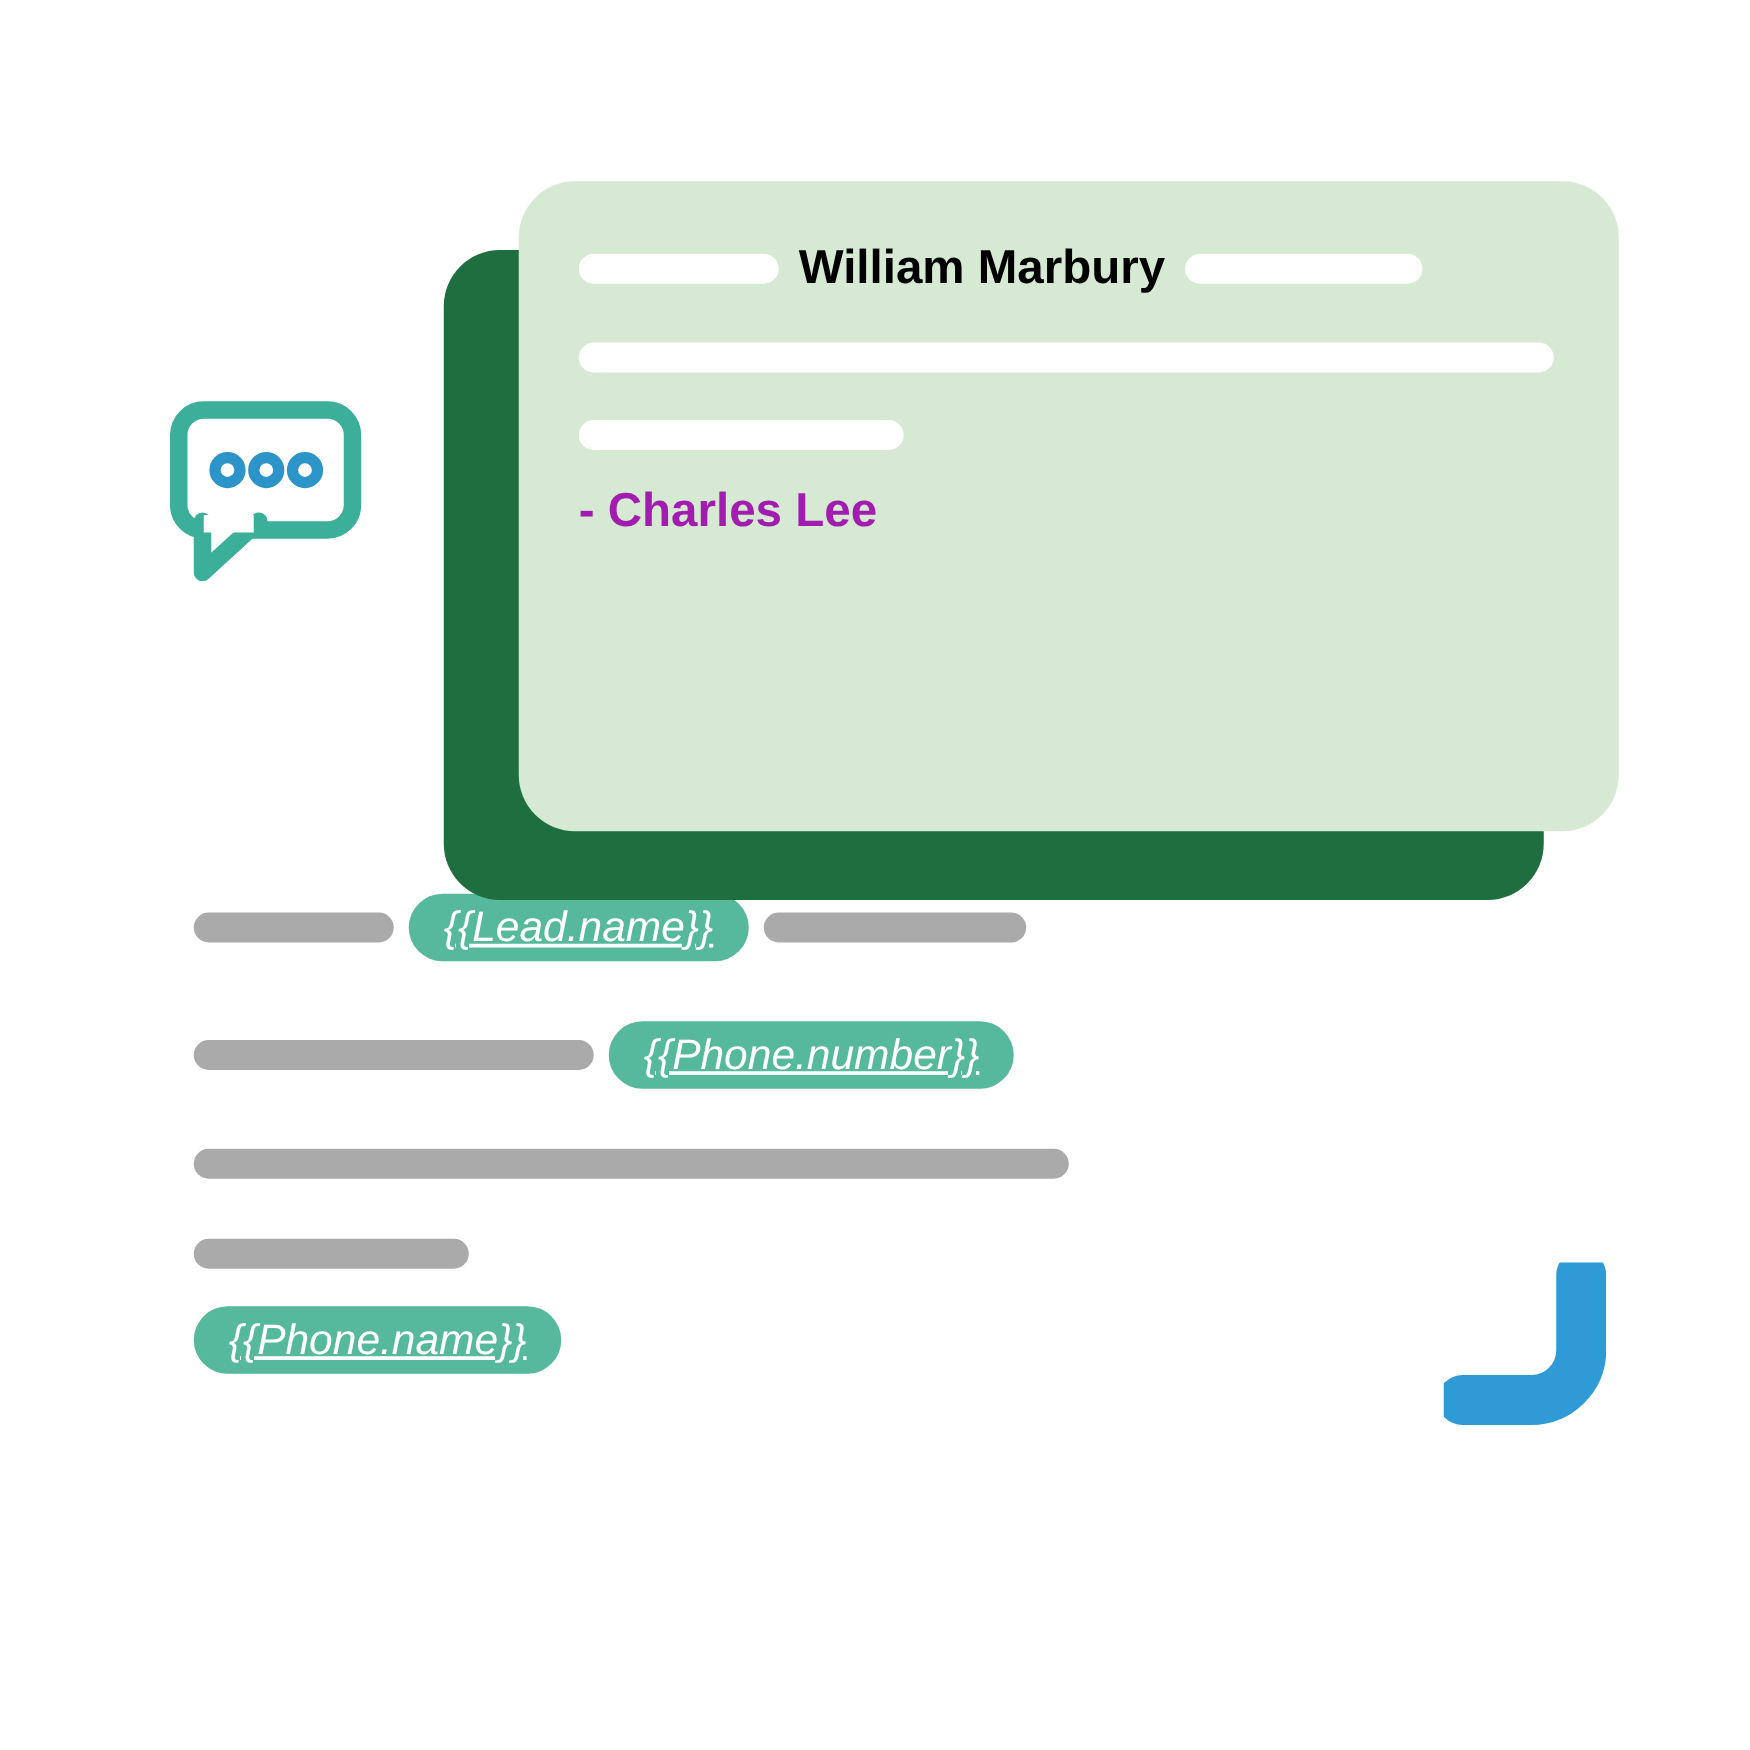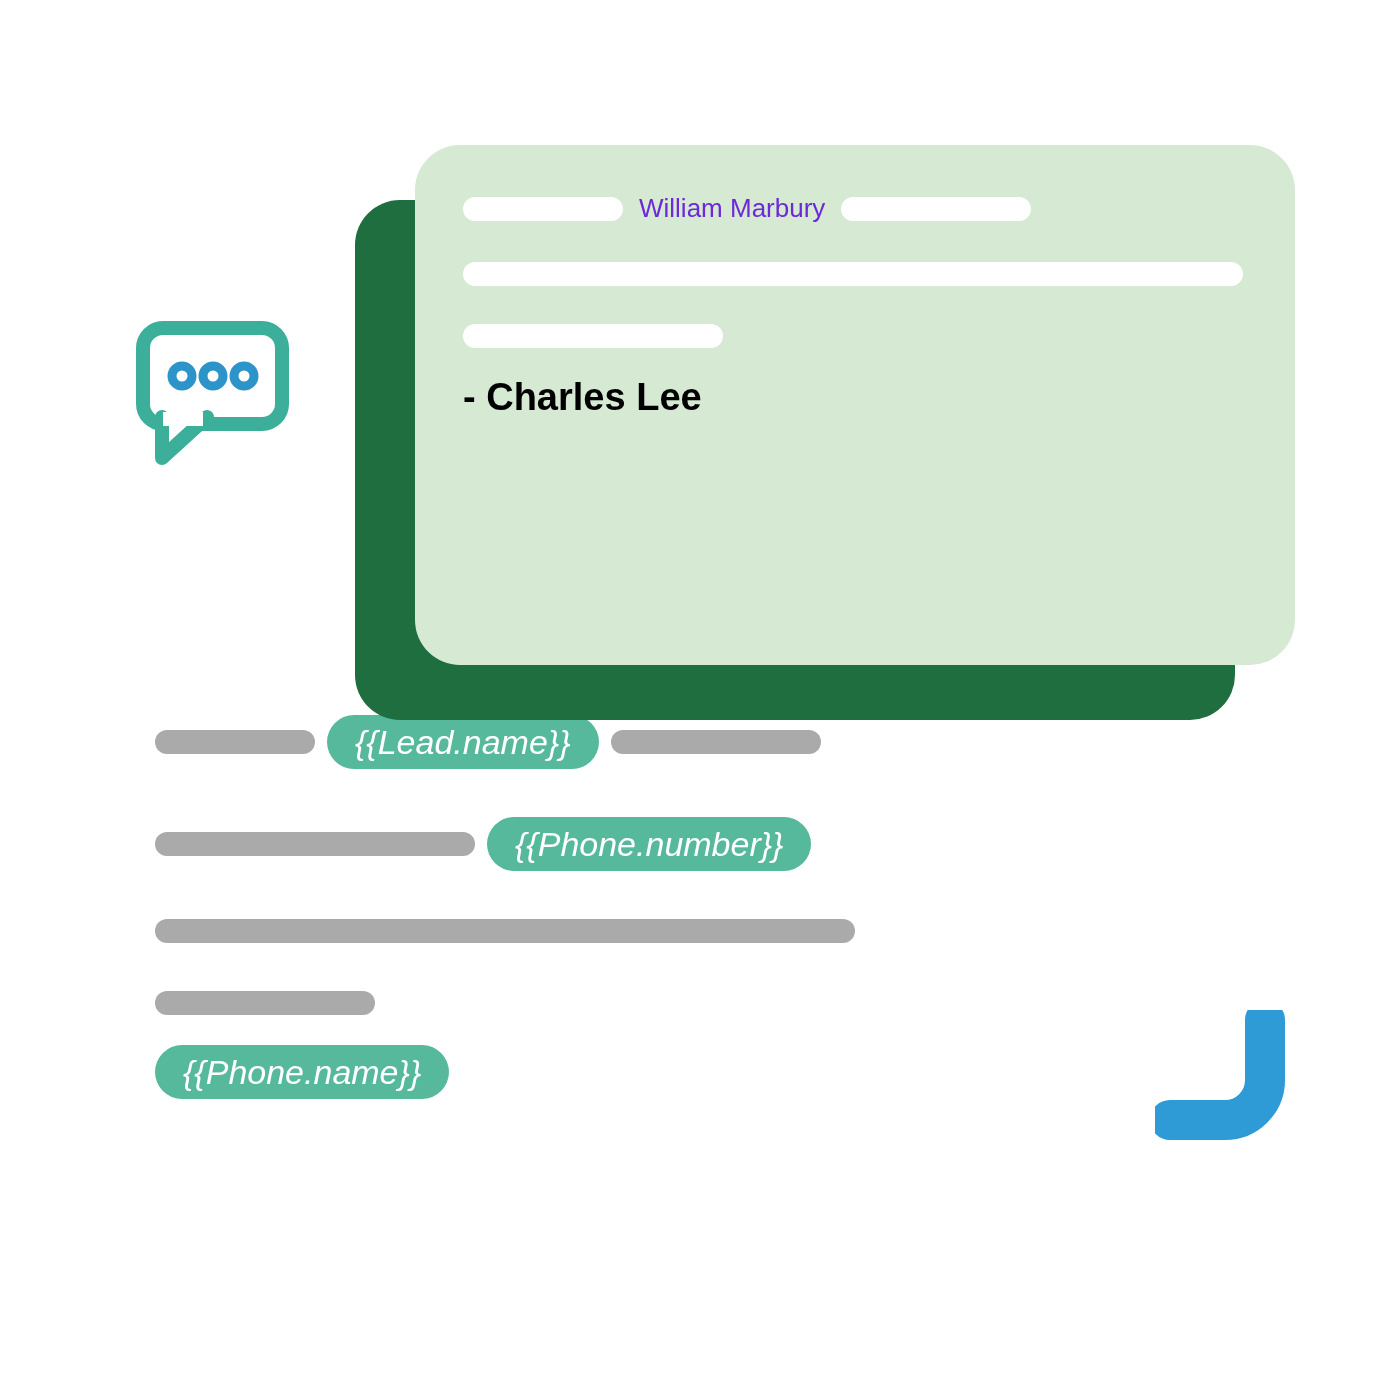--- a/index.html
+++ b/index.html
@@ -49,20 +49,21 @@
       height: 54px;
       background: #56b99b;
       border-radius: 27px;
       display: inline-flex;
       align-items: center;
       padding: 0 28px;
       color: #ffffff;
       font-style: italic;
       font-size: 34px;
       font-weight: 400;
+      text-decoration: underline;
     }
 
     
     .back-card {
       position: absolute;
       left: 220px;
       top: 55px;
       width: 880px;
       height: 520px;
       background: #1e6e3f;
@@ -85,29 +86,29 @@
       align-items: center;
       gap: 16px;
       margin-bottom: 38px;
     }
     .white-bar {
       height: 24px;
       background: #ffffff;
       border-radius: 12px;
     }
     .card-text {
-      font-size: 26px;
-      font-weight: normal;
-      color: #6d28d9;
+      font-size: 38px;
+      font-weight: bold;
+      color: #000000;
       white-space: nowrap;
     }
     .signature {
       font-size: 38px;
       font-weight: bold;
-      color: #000000;
+      color: #a21caf;
       margin-top: 4px;
     }
 
     
     .blue-j {
       position: absolute;
       left: 1020px;
       top: 865px;
       width: 130px;
       height: 130px;

